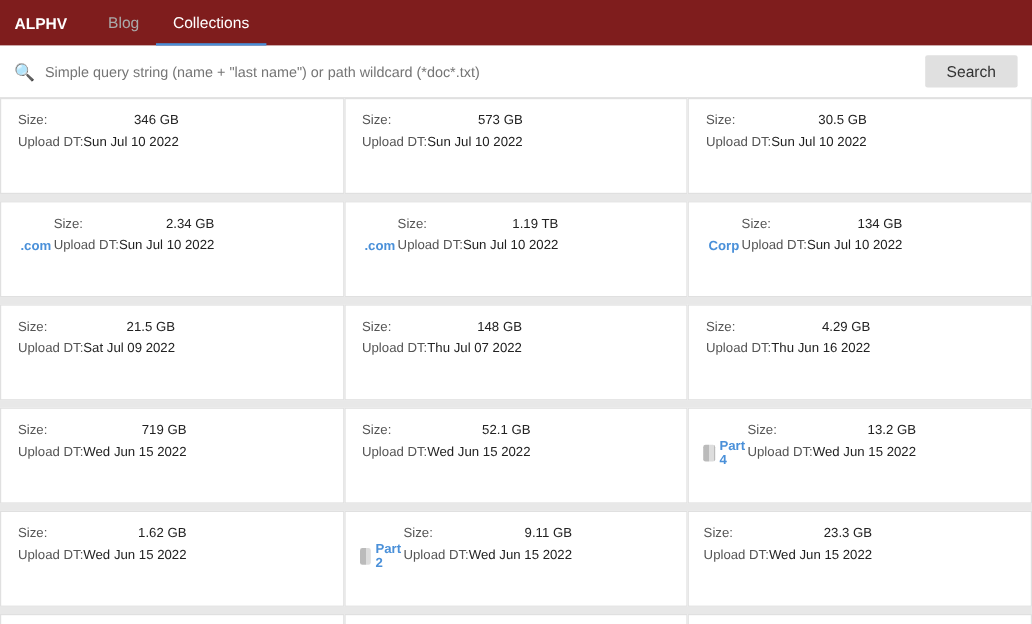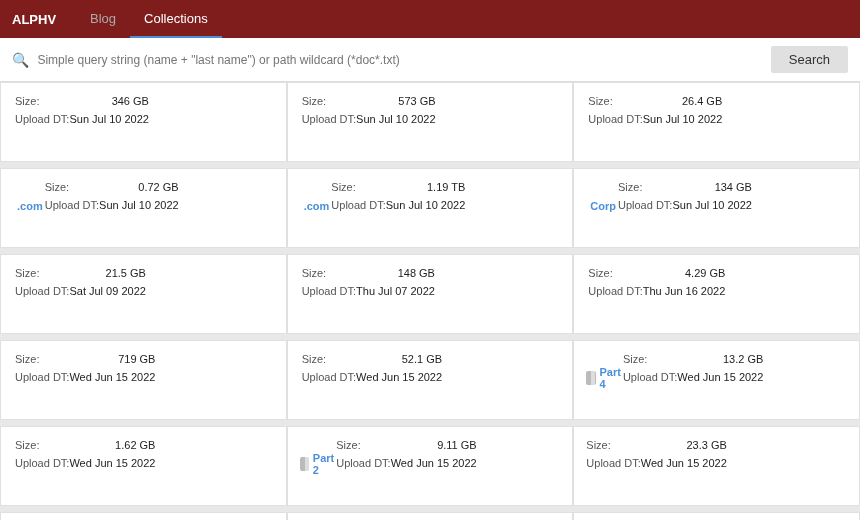--- a/index.html
+++ b/index.html
@@ -180,38 +180,38 @@
         </div>
       </div>
     </div>
     <div class="card">
       <div class="card-title-text">
         <span class="blurred" style="width: 60%;"></span>
       </div>
       <div class="card-info">
         <div class="card-info-row">
           <span class="card-info-label">Size:</span>
-          <span class="card-info-value">26.4 GB</span>
+          <span class="card-info-value">30.5 GB</span>
         </div>
         <div class="card-info-row">
           <span class="card-info-label">Upload DT:</span>
           <span class="card-info-value">Sun Jul 10 2022</span>
         </div>
       </div>
     </div>
     <div class="divider-row"></div>
     <div class="card">
       <div class="card-title-text">
         <span class="blurred" style="width: 90%;"></span>
         <span class="colored" style="color: rgb(74, 144, 217);">.com</span>
       </div>
       <div class="card-info">
         <div class="card-info-row">
           <span class="card-info-label">Size:</span>
-          <span class="card-info-value">0.72 GB</span>
+          <span class="card-info-value">2.34 GB</span>
         </div>
         <div class="card-info-row">
           <span class="card-info-label">Upload DT:</span>
           <span class="card-info-value">Sun Jul 10 2022</span>
         </div>
       </div>
     </div>
     <div class="card">
       <div class="card-title-text">
         <span class="blurred" style="width: 70%;"></span>

